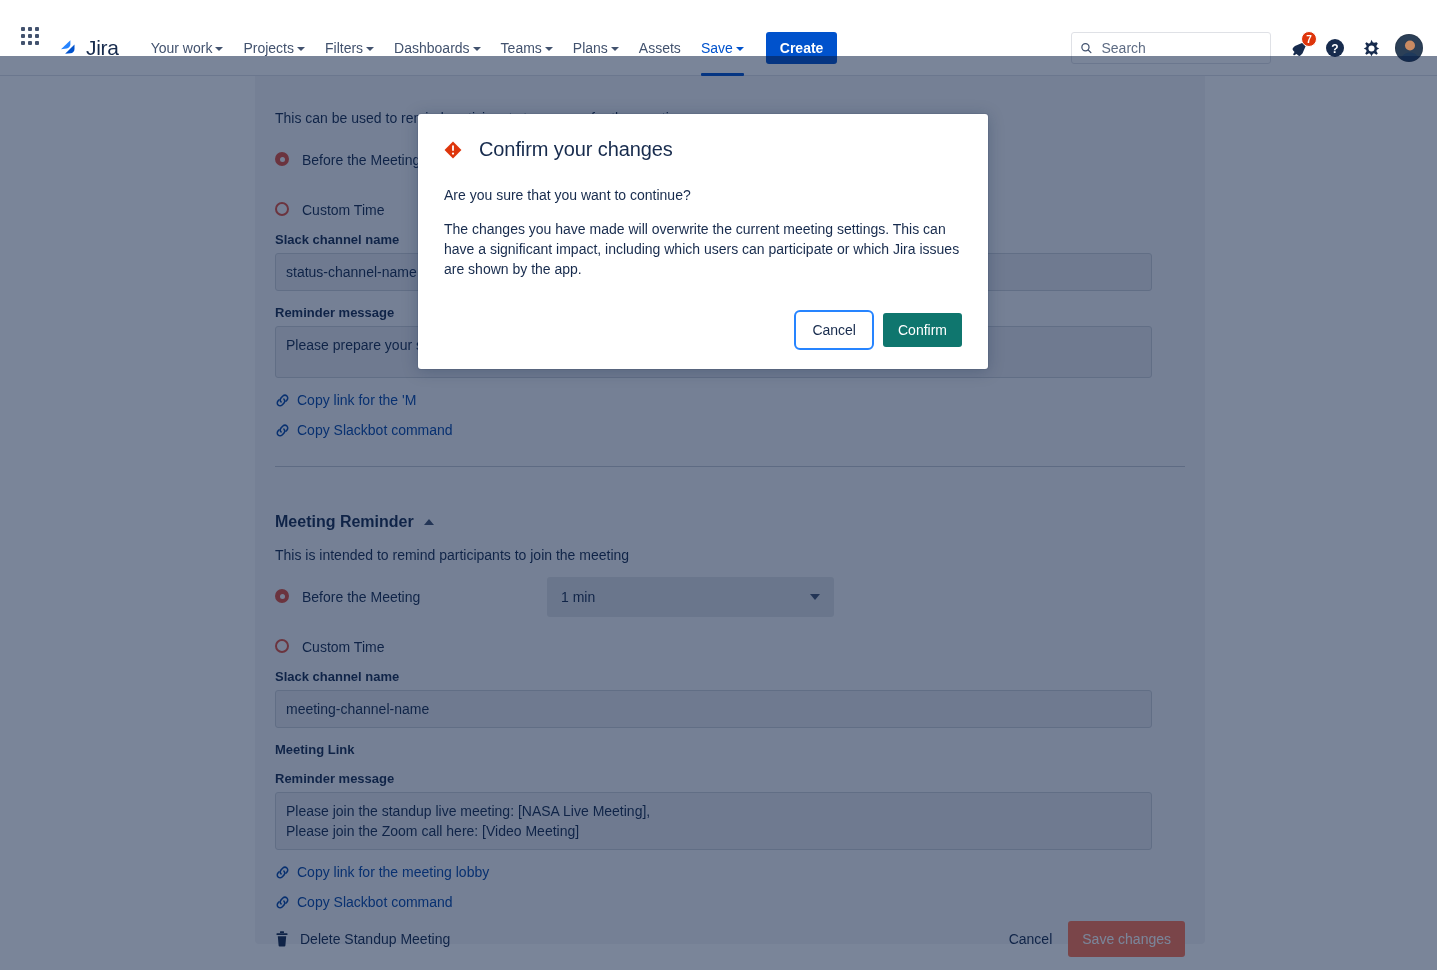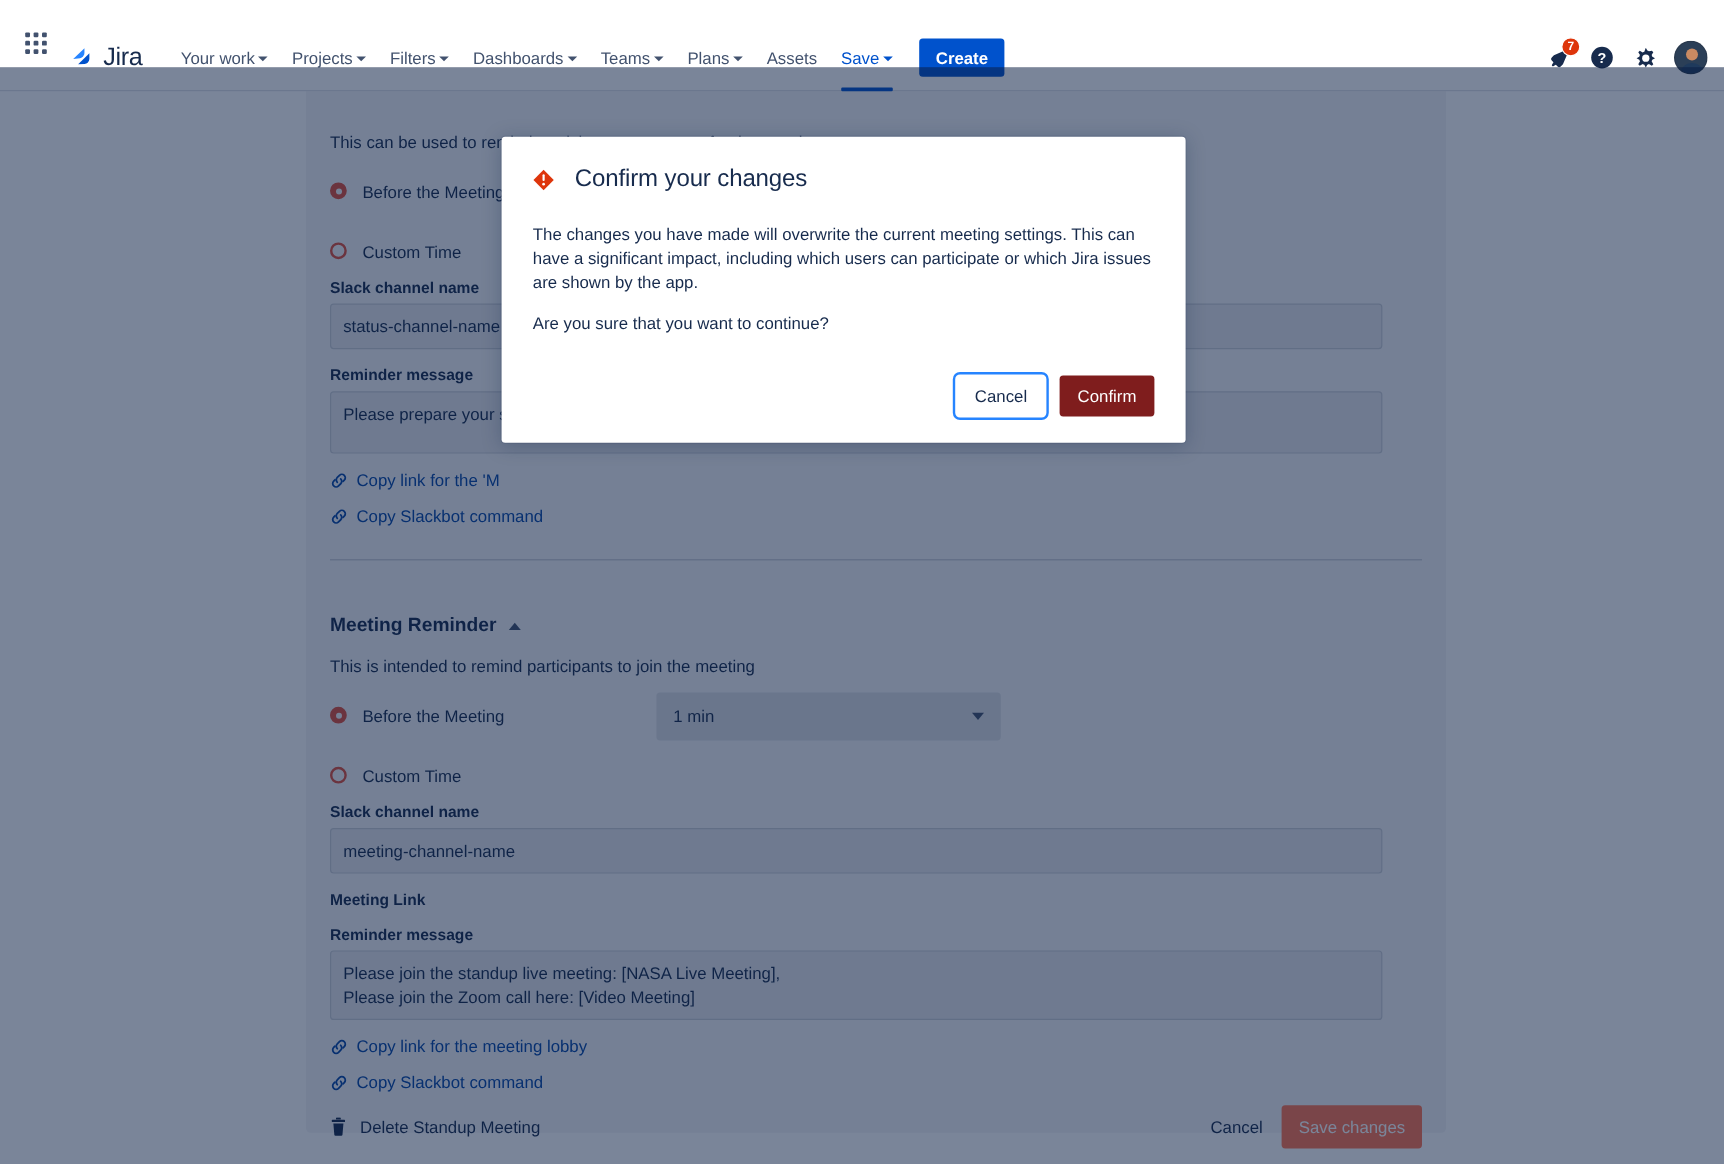--- a/index.html
+++ b/index.html
@@ -220,21 +220,21 @@
     display: flex; justify-content: flex-end; align-items: center;
     gap: 12px; margin-top: 34px;
   }
   .btn-cancel {
     background: #ffffff; color: #172b4d; font-size: 14px; font-weight: 400;
     border: 1px solid #ffffff; border-radius: 3px; padding: 8px 14px;
     cursor: pointer; font-family: inherit;
     outline: 2px solid #2684ff; outline-offset: 1px;
   }
   .btn-confirm {
-    background: #7f1d1d; color: #ffffff; font-size: 14px; font-weight: 400;
+    background: #0f766e; color: #ffffff; font-size: 14px; font-weight: 400;
     border: none; border-radius: 3px; padding: 9px 15px;
     cursor: pointer; font-family: inherit;
   }
 </style>
 </head>
 <body>
 
 <div class="page">
   <div class="card">
 
@@ -352,22 +352,22 @@
 <div class="modal">
   <div class="modal-title-row">
     <svg class="warn-icon" viewBox="0 0 20 20">
       <path d="M10 0.6 19.4 10 10 19.4 0.6 10Z" fill="#de350b"></path>
       <rect x="9" y="4.6" width="2" height="6.4" rx="1" fill="#ffffff"></rect>
       <circle cx="10" cy="13.9" r="1.25" fill="#ffffff"></circle>
     </svg>
     <div class="modal-title">Confirm your changes</div>
   </div>
   <div class="modal-body">
+    <p>Are you sure that you want to continue?</p>
     <p>The changes you have made will overwrite the current meeting settings. This can have a significant impact, including which users can participate or which Jira issues are shown by the app.</p>
-    <p>Are you sure that you want to continue?</p>
   </div>
   <div class="modal-actions">
     <button class="btn-cancel">Cancel</button>
     <button class="btn-confirm">Confirm</button>
   </div>
 </div>
 
 <div class="topnav">
   <div class="appswitcher">
     <div class="grid9">
@@ -419,20 +419,27 @@
       <span>Assets</span>
     </div>
     <div class="navitem active">
       <span>Save</span>
       <span class="chev"></span>
     </div>
     <button class="create-btn">Create</button>
   </div>
 
   <div class="nav-right">
+    <div class="searchbox">
+      <svg width="14" height="14" viewBox="0 0 16 16" fill="none" stroke="#42526e" stroke-width="1.6">
+        <circle cx="7" cy="7" r="4.6"></circle>
+          <path d="M10.5 10.5 L14 14" stroke-linecap="round"></path>
+      </svg>
+      <input value="" placeholder="Search" style="">
+    </div>
 
     <div class="icon-btn">
       <svg width="19" height="19" viewBox="0 0 20 20" fill="#172b4d">
         <path d="M16.3 2.6 5.2 7.4 3.3 9.3a2 2 0 0 0 0 2.8l1.5 1.5-1.2 1.9a1 1 0 0 0 1.4 1.4l1.9-1.2 1.5 1.5a2 2 0 0 0 2.8 0l1.9-1.9 4.8-11.1a1 1 0 0 0-1.6-1.6z"></path>
       </svg>
       <span class="badge">7</span>
     </div>
 
     <div class="icon-btn">
       <svg width="20" height="20" viewBox="0 0 20 20">

